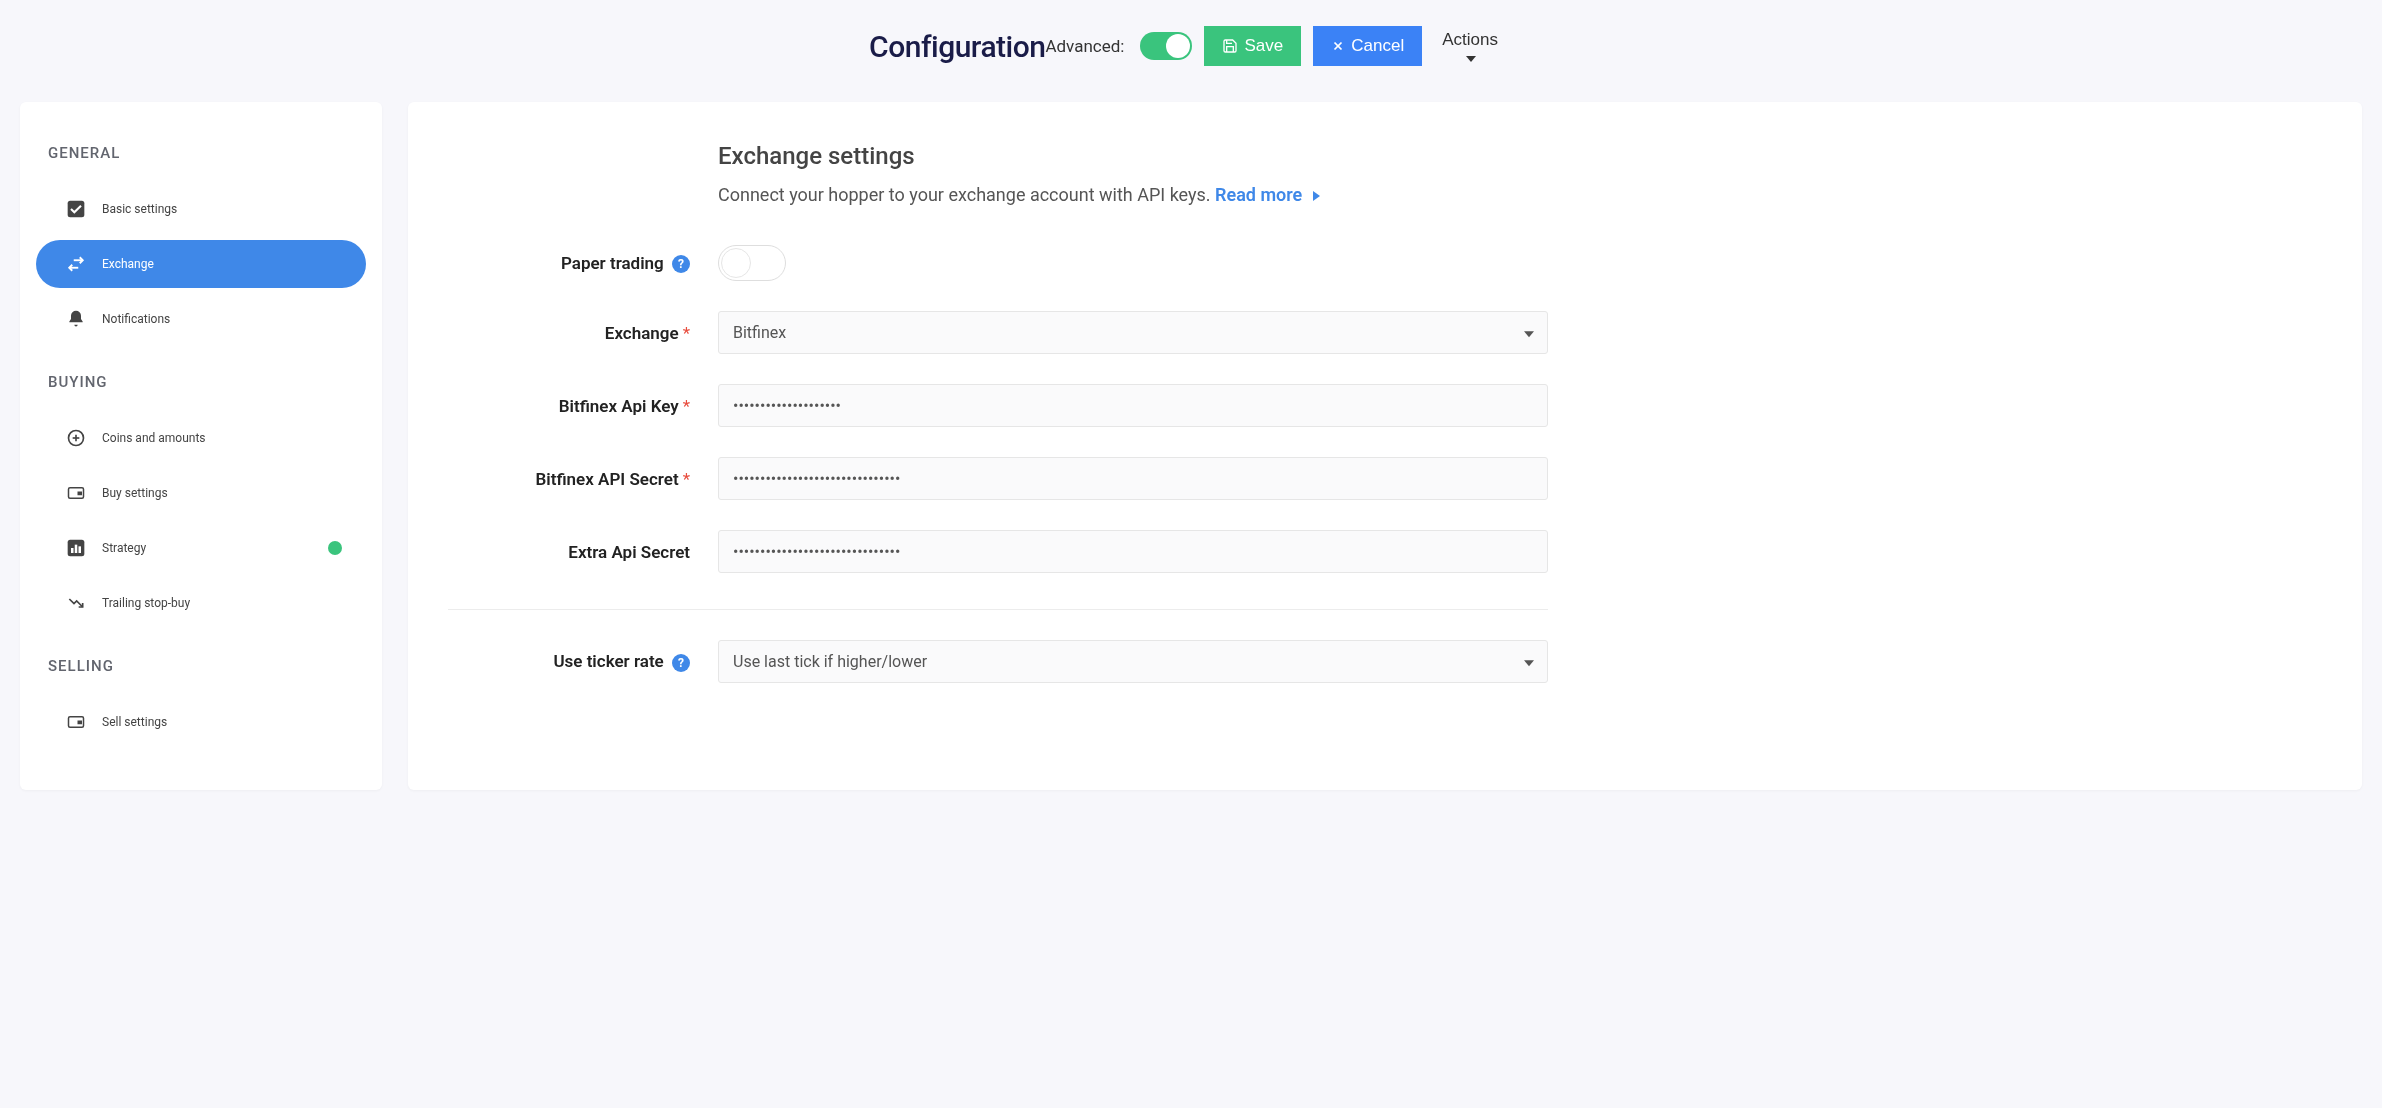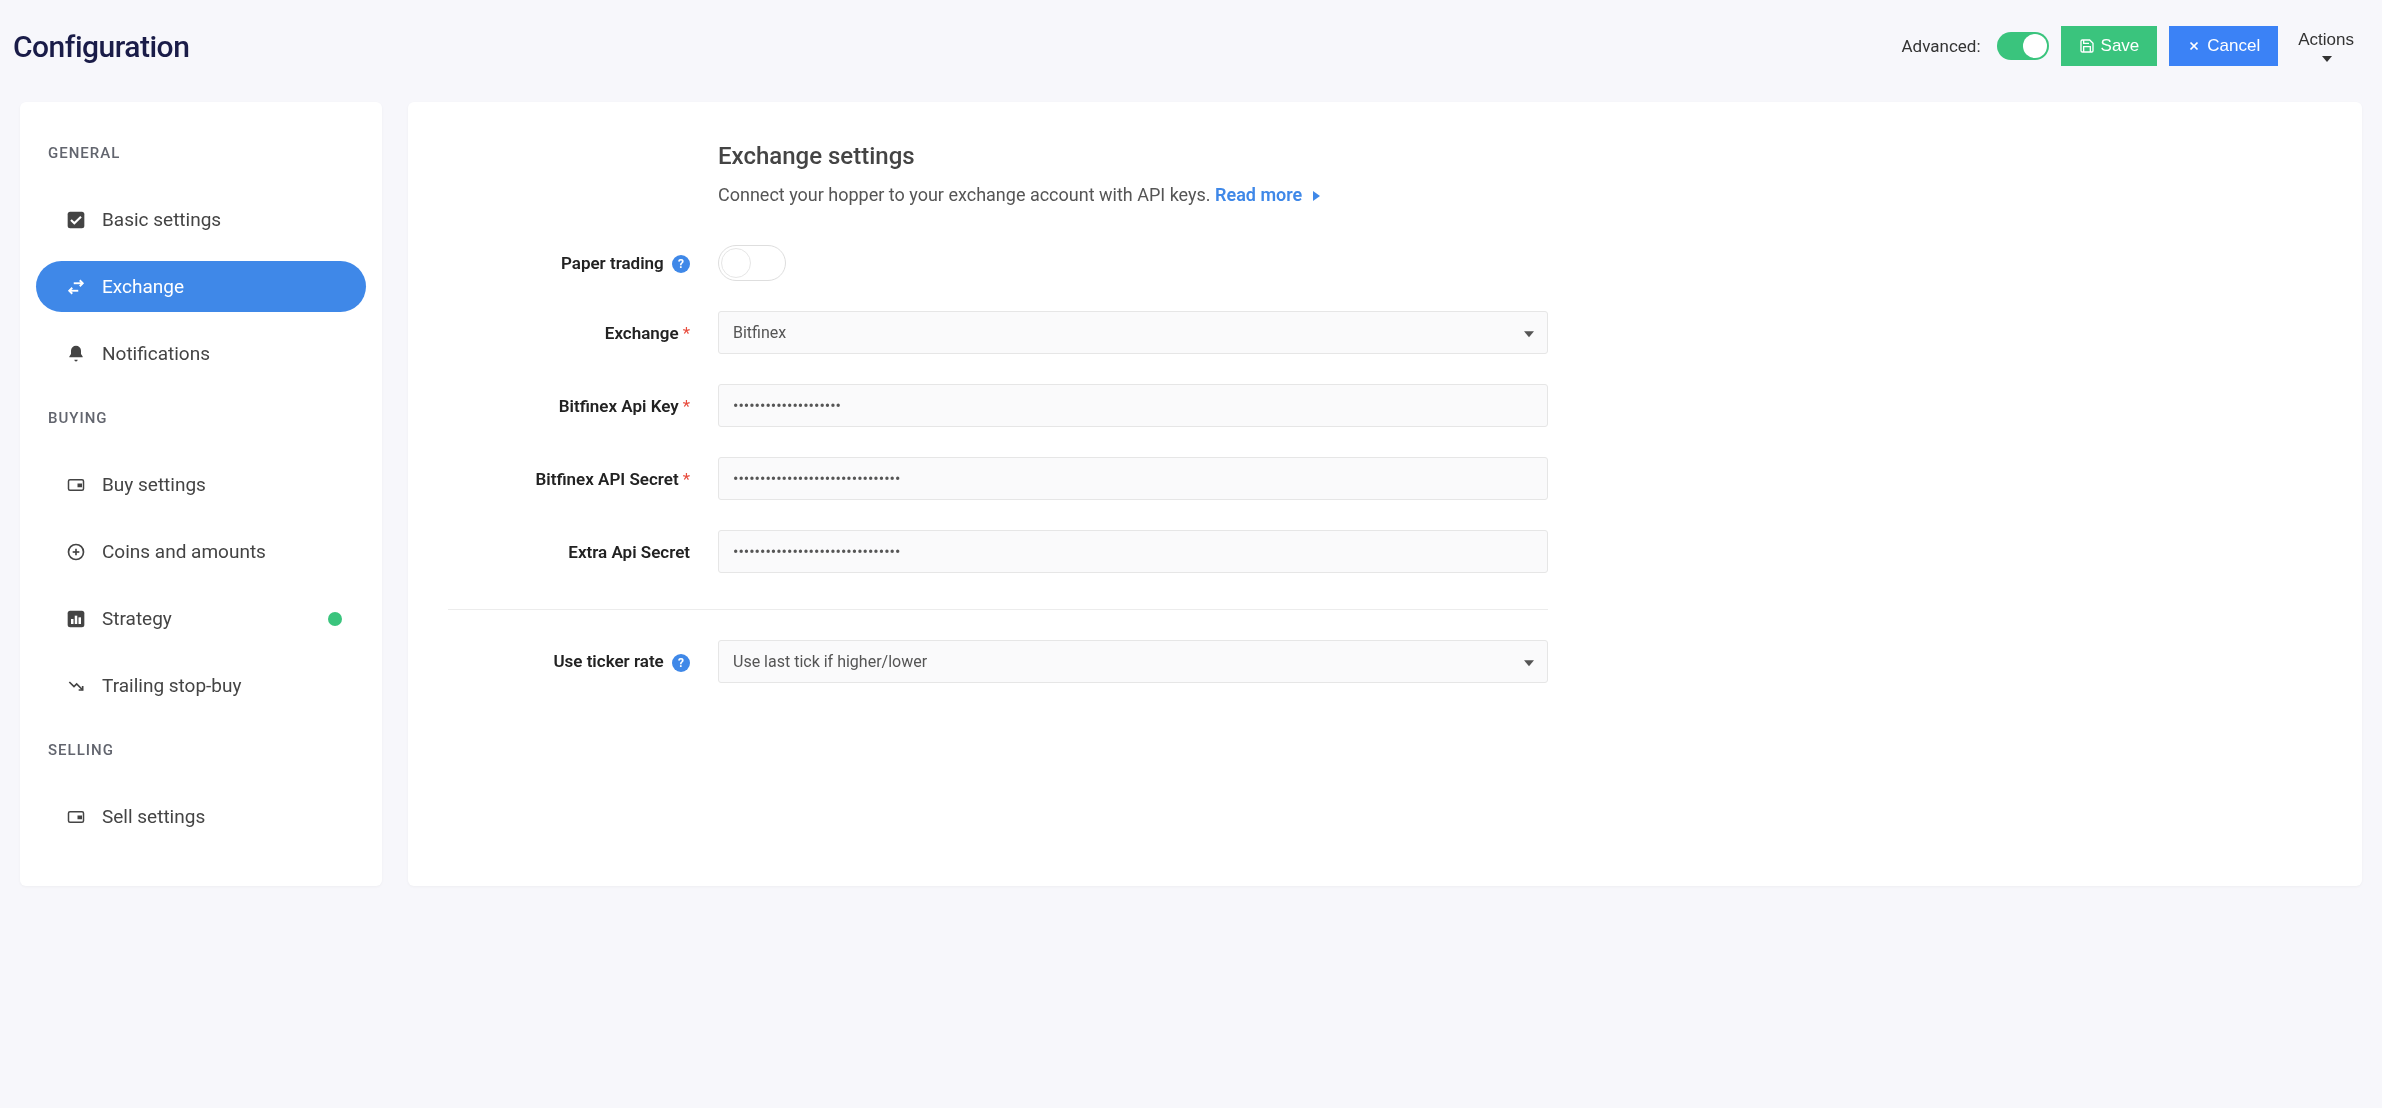--- a/index.html
+++ b/index.html
@@ -5,21 +5,21 @@
     * { box-sizing: border-box; margin: 0; padding: 0; }
     body {
       font-family: -apple-system, BlinkMacSystemFont, "Segoe UI", Roboto, "Helvetica Neue", Arial, sans-serif;
       background: #f7f7fb;
       color: #333;
       font-size: 16px;
     }
     .header {
       display: flex;
       align-items: center;
-      justify-content: space-between;
+      justify-content: center;
       padding: 20px 20px 30px 13px;
     }
     .page-title {
       font-size: 30px;
       font-weight: 500;
       color: #1a1c48;
       letter-spacing: -0.5px;
     }
     .header-actions {
       display: flex;
@@ -97,22 +97,22 @@
       letter-spacing: 1px;
       color: #62656e;
       font-weight: 500;
       padding: 12px 28px 16px 28px;
     }
     .sidebar-item {
       display: flex;
       align-items: center;
       gap: 16px;
       padding: 14px 16px 14px 30px;
-      margin: 16px 16px;
-      font-size: 19px;
+      margin: 7px 16px;
+      font-size: 12px;
       color: #444;
       cursor: pointer;
       border-radius: 30px;
       position: relative;
     }
     .sidebar-item.active {
       background: #3f88e8;
       color: #fff;
     }
     .sidebar-item .icon-wrap {
@@ -331,37 +331,37 @@
         </span>
         <span>Notifications</span>
       </div>
     </div>
 
     <div class="sidebar-section">
       <div class="sidebar-header">BUYING</div>
 
       <div class="sidebar-item">
         <span class="icon-wrap">
-          <svg width="20" height="18" viewBox="0 0 24 24" fill="#444">
-              <rect x="2" y="5" width="20" height="14" rx="2" fill="none" stroke="#444" stroke-width="2"></rect>
-              <rect x="14" y="10" width="6" height="5" fill="#444"></rect>
-            </svg>
-        </span>
-        <span>Buy settings</span>
-      </div>
-
-      <div class="sidebar-item">
-        <span class="icon-wrap">
           <svg width="20" height="20" viewBox="0 0 24 24" fill="none" stroke="#444" stroke-width="2">
               <circle cx="12" cy="12" r="9"></circle>
               <line x1="12" y1="8" x2="12" y2="16"></line>
               <line x1="8" y1="12" x2="16" y2="12"></line>
             </svg>
         </span>
         <span>Coins and amounts</span>
+      </div>
+
+      <div class="sidebar-item">
+        <span class="icon-wrap">
+          <svg width="20" height="18" viewBox="0 0 24 24" fill="#444">
+              <rect x="2" y="5" width="20" height="14" rx="2" fill="none" stroke="#444" stroke-width="2"></rect>
+              <rect x="14" y="10" width="6" height="5" fill="#444"></rect>
+            </svg>
+        </span>
+        <span>Buy settings</span>
       </div>
 
       <div class="sidebar-item">
         <span class="icon-wrap">
           <svg width="20" height="20" viewBox="0 0 24 24">
               <rect x="2" y="2" width="20" height="20" rx="3" fill="#444"></rect>
               <rect x="6" y="12" width="3" height="6" fill="#fff"></rect>
               <rect x="10.5" y="8" width="3" height="10" fill="#fff"></rect>
               <rect x="15" y="10" width="3" height="8" fill="#fff"></rect>
             </svg>

